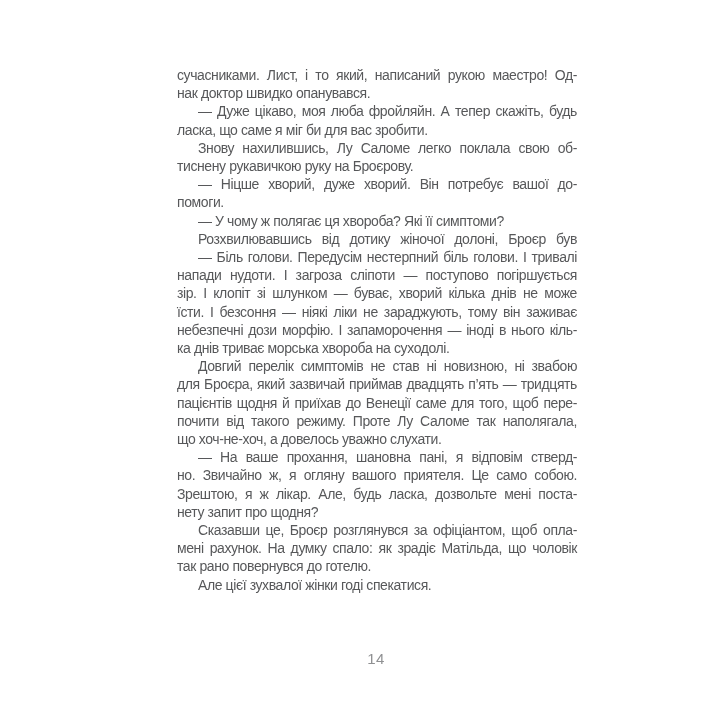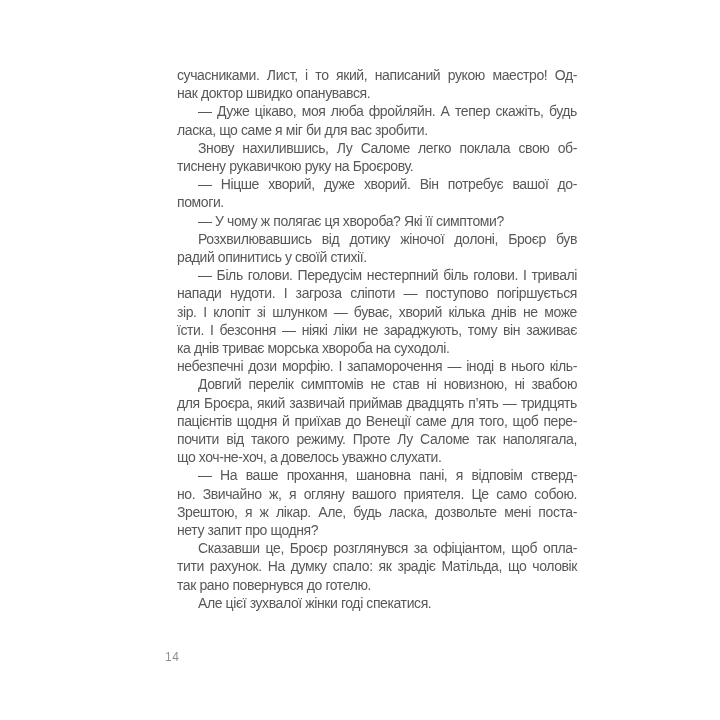--- a/index.html
+++ b/index.html
@@ -37,58 +37,58 @@
   }
   .line.end{
     text-align:right;
     text-align-last:left;
   }
   .line.indent{
     text-indent:21px;
   }
   .page-number{
     position:absolute;
-    left:165px;
+    left:176px;
     top:650px;
     width:400px;
+    text-align:center;
     color:var(--pagenum-color);
-    font-size:12px;
+    font-size:15px;
     letter-spacing:0.5px;
   }
 </style>
 </head>
 <body>
 
 <div class="book-page">
   <div class="text-block" id="text-block">
       <div class="line">сучасниками. Лист, і то який, написаний рукою маестро! Од-</div>
       <div class="line end">нак доктор швидко опанувався.</div>
       <div class="line indent">— Дуже цікаво, моя люба фройляйн. А тепер скажіть, будь</div>
       <div class="line end">ласка, що саме я міг би для вас зробити.</div>
       <div class="line indent">Знову нахилившись, Лу Саломе легко поклала свою об-</div>
       <div class="line end">тиснену рукавичкою руку на Броєрову.</div>
       <div class="line indent">— Ніцше хворий, дуже хворий. Він потребує вашої до-</div>
       <div class="line end">помоги.</div>
       <div class="line indent end">— У чому ж полягає ця хвороба? Які її симптоми?</div>
       <div class="line indent">Розхвилювавшись від дотику жіночої долоні, Броєр був</div>
-      <div class="line end">радий опинитись у своїй стихії.</div>
       <div class="line indent">— Біль голови. Передусім нестерпний біль голови. І тривалі</div>
       <div class="line">напади нудоти. І загроза сліпоти — поступово погіршується</div>
       <div class="line">зір. І клопіт зі шлунком — буває, хворий кілька днів не може</div>
       <div class="line">їсти. І безсоння — ніякі ліки не зараджують, тому він заживає</div>
+      <div class="line">небезпечні дози морфію. І запаморочення — іноді в нього кіль-</div>
       <div class="line end">ка днів триває морська хвороба на суходолі.</div>
-      <div class="line">небезпечні дози морфію. І запаморочення — іноді в нього кіль-</div>
       <div class="line indent">Довгий перелік симптомів не став ні новизною, ні звабою</div>
       <div class="line">для Броєра, який зазвичай приймав двадцять п’ять — тридцять</div>
       <div class="line">пацієнтів щодня й приїхав до Венеції саме для того, щоб пере-</div>
       <div class="line">почити від такого режиму. Проте Лу Саломе так наполягала,</div>
       <div class="line end">що хоч-не-хоч, а довелось уважно слухати.</div>
       <div class="line indent">— На ваше прохання, шановна пані, я відповім стверд-</div>
       <div class="line">но. Звичайно ж, я огляну вашого приятеля. Це само собою.</div>
       <div class="line">Зрештою, я ж лікар. Але, будь ласка, дозвольте мені поста-</div>
       <div class="line end">нету запит про щодня?</div>
       <div class="line indent">Сказавши це, Броєр розглянувся за офіціантом, щоб опла-</div>
-      <div class="line">тити рахунок. На думку спало: як зрадіє Матільда, що чоловік</div>
+      <div class="line">мені рахунок. На думку спало: як зрадіє Матільда, що чоловік</div>
       <div class="line end">так рано повернувся до готелю.</div>
       <div class="line indent end">Але цієї зухвалої жінки годі спекатися.</div>
     </div>
   <div class="page-number">14</div>
 </div>
 
 </body></html>

